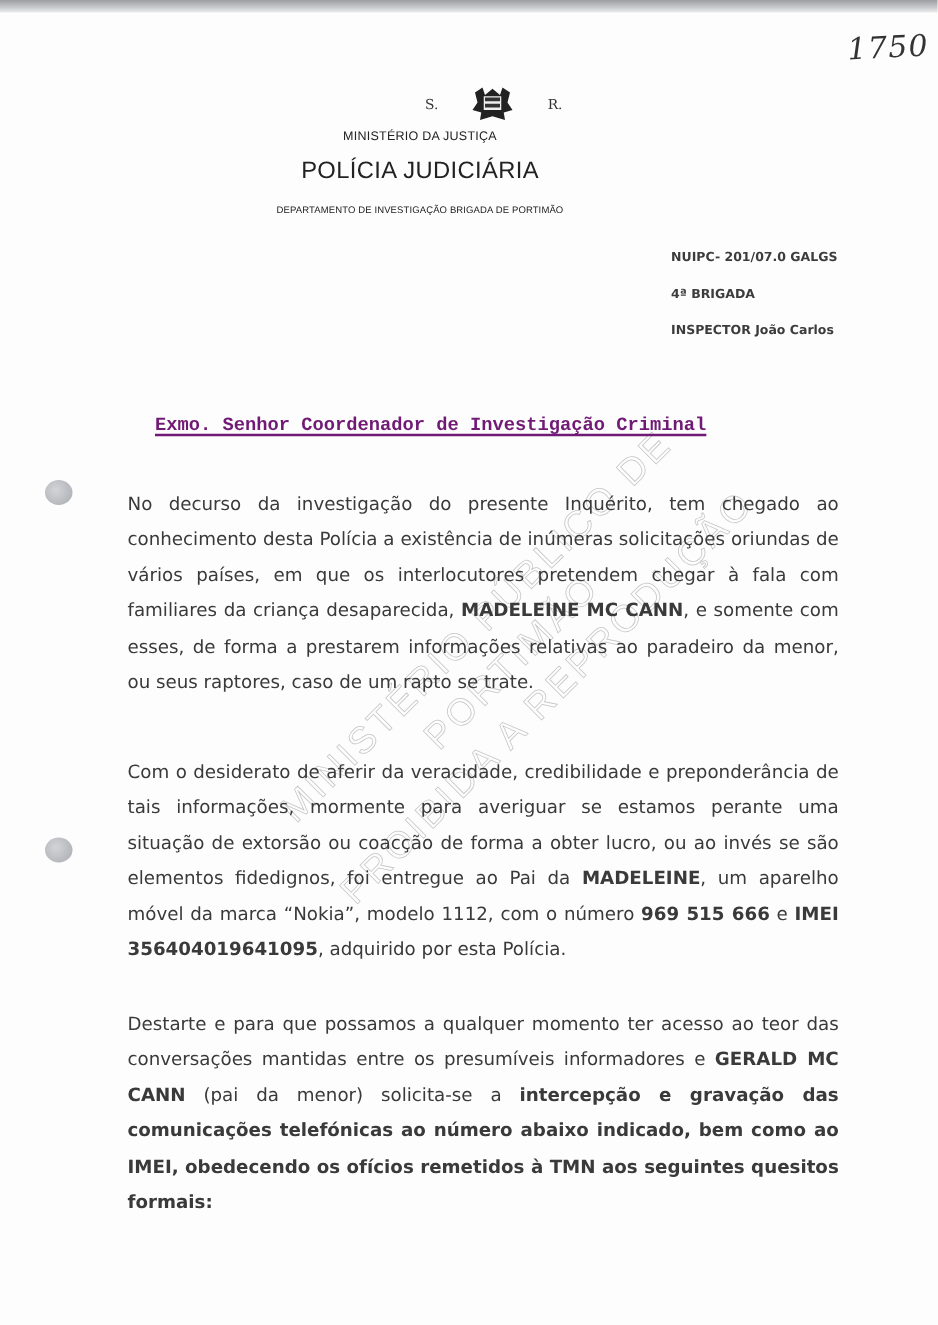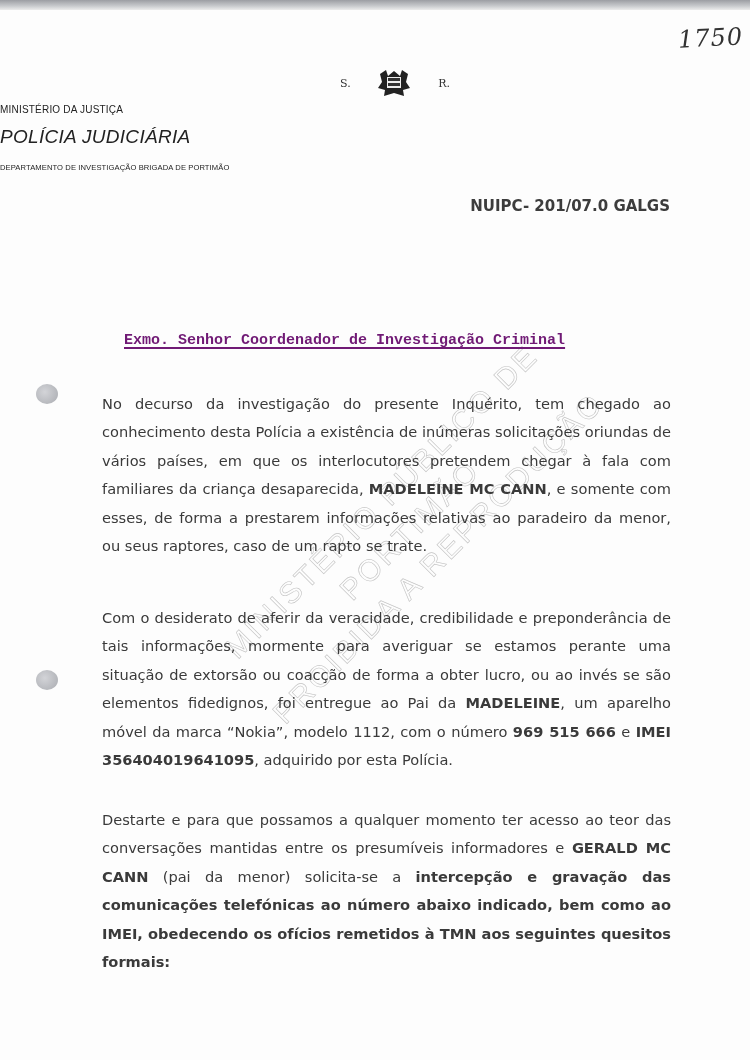--- a/index.html
+++ b/index.html
@@ -14,35 +14,35 @@
     }
     .page-number {
       position: absolute; left: 678px; top: 24px;
       font-family: "DejaVu Serif", serif; font-size: 24px; color: #333;
       font-style: italic; letter-spacing: 1px; transform: rotate(-3deg);
     }
     .punch-hole {
       position: absolute; width: 22px; height: 20px; border-radius: 50%;
       background: radial-gradient(circle at 40% 40%, #d3d4d8, #a9abb0);
     }
-    .letterhead { position: absolute; left: 0; width: 672px; text-align: left; }
+    .letterhead { position: absolute; left: 0; width: 672px; text-align: center; }
     .crest-row {
       position: absolute; top: 67px; left: 340px; width: 110px; height: 32px;
       display: flex; align-items: center; justify-content: space-between;
     }
     .crest-letter { font-family: "DejaVu Serif", serif; font-size: 11px; color: #333; }
     .crest {
       width: 36px; height: 30px; position: relative;
     }
     .ministry { top: 104px; font-family: "Liberation Sans", sans-serif; font-size: 10px; color: #222; letter-spacing: 0.2px; }
-    .police { top: 126px; font-family: "Liberation Sans", sans-serif; font-size: 19px; color: #222; letter-spacing: 0.3px; font-style: italic; }
+    .police { top: 126px; font-family: "Liberation Sans", sans-serif; font-size: 19px; color: #222; letter-spacing: 0.3px; }
     .department { top: 163px; font-family: "Liberation Sans", sans-serif; font-size: 7.6px; color: #222; letter-spacing: 0.1px; }
     .ref-block {
       position: absolute; right: 80px; top: 192px; text-align: left;
-      font-family: "DejaVu Sans", sans-serif; font-weight: bold; font-size: 15px; color: #3c3c3c;
+      font-family: "DejaVu Sans", sans-serif; font-weight: bold; font-size: 10px; color: #3c3c3c;
       line-height: 29px;
     }
     .salutation {
       position: absolute; left: 124px; top: 332px;
       font-family: Liberation Mono, monospace; font-weight: bold; font-size: 15px; color: #701a75;
       text-decoration: underline; text-underline-offset: 3px; text-decoration-thickness: 1.5px;
       white-space: nowrap;
     }
     .para {
       position: absolute; left: 102px; width: 569px;
@@ -85,20 +85,22 @@
   </span>
   <span class="crest-letter">R.</span>
 </div>
 
 <div class="letterhead ministry">MINISTÉRIO DA JUSTIÇA</div>
 <div class="letterhead police">POLÍCIA JUDICIÁRIA</div>
 <div class="letterhead department">DEPARTAMENTO DE INVESTIGAÇÃO BRIGADA DE PORTIMÃO</div>
 
 <div class="ref-block">
   <div>NUIPC- 201/07.0 GALGS</div>
+  <div>4ª BRIGADA</div>
+  <div>INSPECTOR João Carlos</div>
 </div>
 
 <div class="watermark">
   <div>MINISTÉRIO PÚBLICO DE PORTIMÃO</div>
   <div>PROIBIDA A REPRODUÇÃO</div>
 </div>
 
 <div class="salutation">Exmo. Senhor Coordenador de Investigação Criminal</div>
 
 <p class="para p1"><span>No decurso da investigação do presente Inquérito, tem chegado ao conhecimento desta Polícia a existência de inúmeras solicitações oriundas de vários países, em que os interlocutores pretendem chegar à fala com familiares da criança desaparecida, </span><b>MADELEINE MC CANN</b><span>, e somente com esses, de forma a prestarem informações relativas ao paradeiro da menor, ou seus raptores, caso de um rapto se trate.</span></p>

